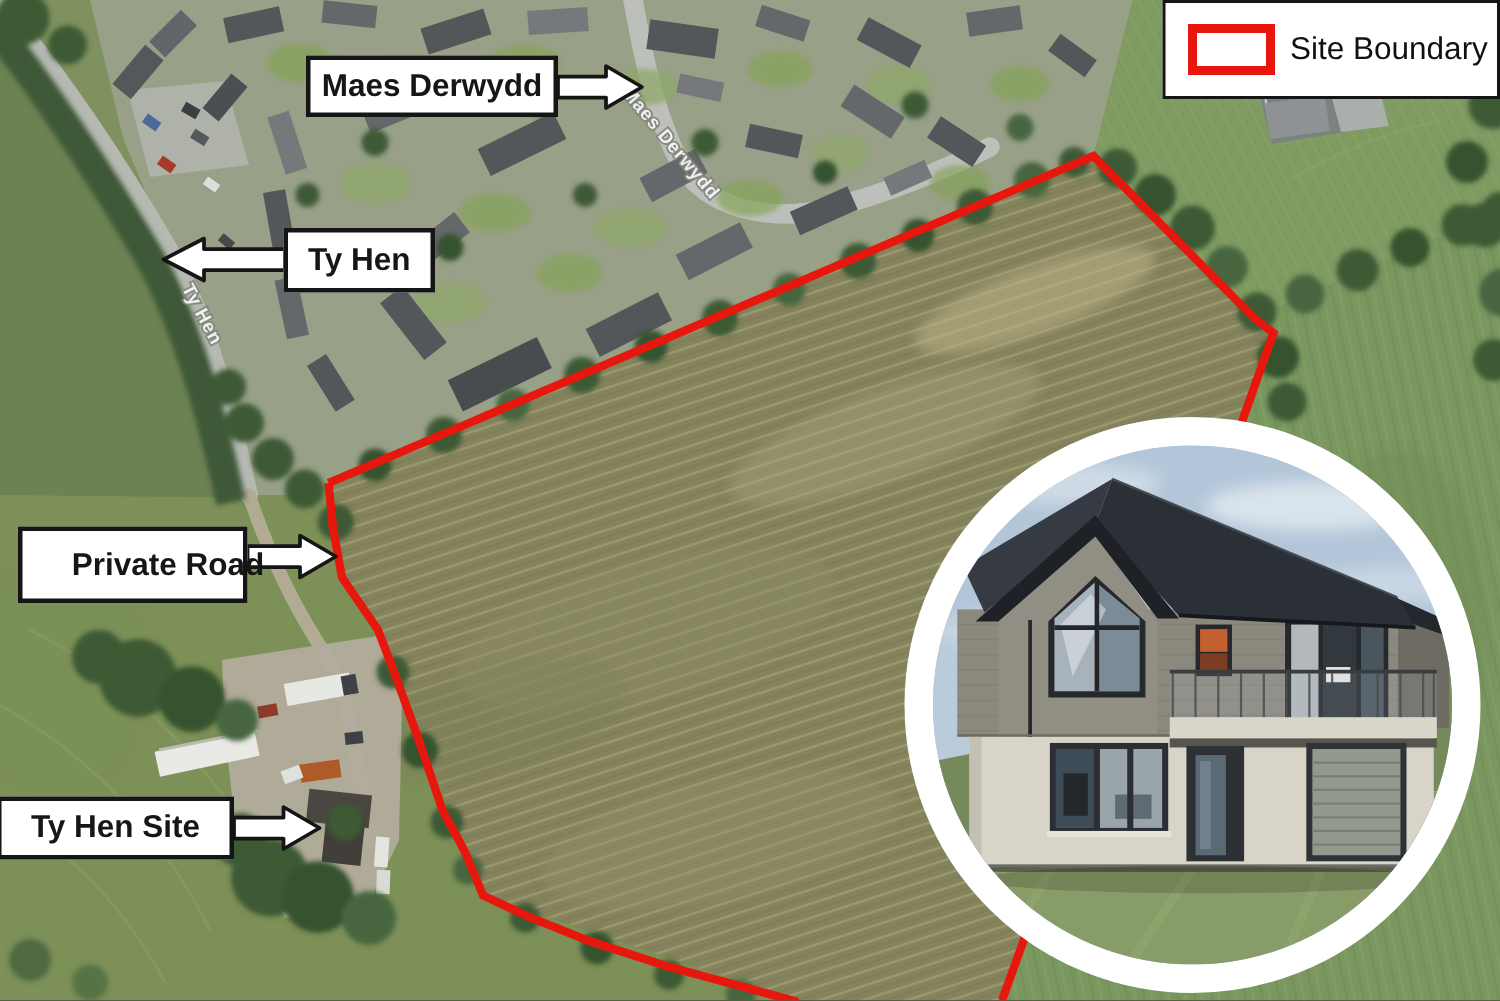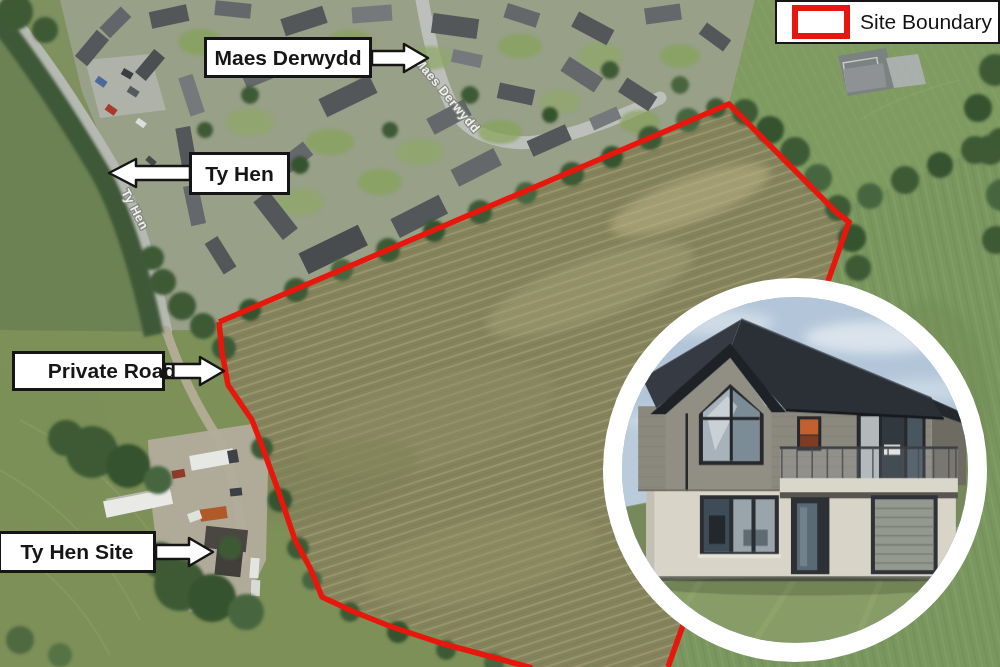--- a/index.html
+++ b/index.html
@@ -5,23 +5,23 @@
   html,body{margin:0;padding:0;background:#222;}
   .stage{position:relative;width:1000px;height:667px;overflow:hidden;
          font-family:"Liberation Sans",sans-serif;background:#7e915f;}
   .stage svg.map{position:absolute;left:0;top:0;z-index:1;}
   .callout{position:absolute;z-index:30;background:#fff;border:3px solid #151515;
            display:flex;align-items:center;justify-content:center;
            font-weight:700;font-size:21px;color:#161616;box-sizing:border-box;white-space:nowrap;}
   .callout span{display:block;}
   .co-maes{left:204px;top:37px;width:168px;height:41px;}
   .co-tyhen{left:189px;top:152px;width:101px;height:43px;}
-  .co-private{left:12px;top:351px;width:153px;height:40px;padding-left:47px;}
+  .co-private{left:12px;top:351px;width:153px;height:51px;padding-left:47px;}
   .co-farm{left:-2px;top:531px;width:158px;height:42px;}
-  .legend{position:absolute;z-index:35;left:775px;top:0;width:225px;height:44px;
+  .legend{position:absolute;z-index:35;left:775px;top:0;width:225px;height:66px;
           background:#fff;border:2px solid #151515;box-sizing:border-box;
           display:flex;align-items:center;}
   .legend-swatch{display:inline-block;width:46px;height:22px;background:#fff;
                  border:6px solid #e8170d;margin-left:15px;flex:0 0 auto;}
   .legend-label{font-size:21px;color:#111;margin-left:10px;}
   .inset{position:absolute;z-index:20;left:603px;top:278px;width:384px;height:384px;
          border:19px solid #ffffff;border-radius:50%;box-sizing:border-box;
          overflow:hidden;background:#b3c6d9;}
   .inset svg{display:block;}
 </style>

